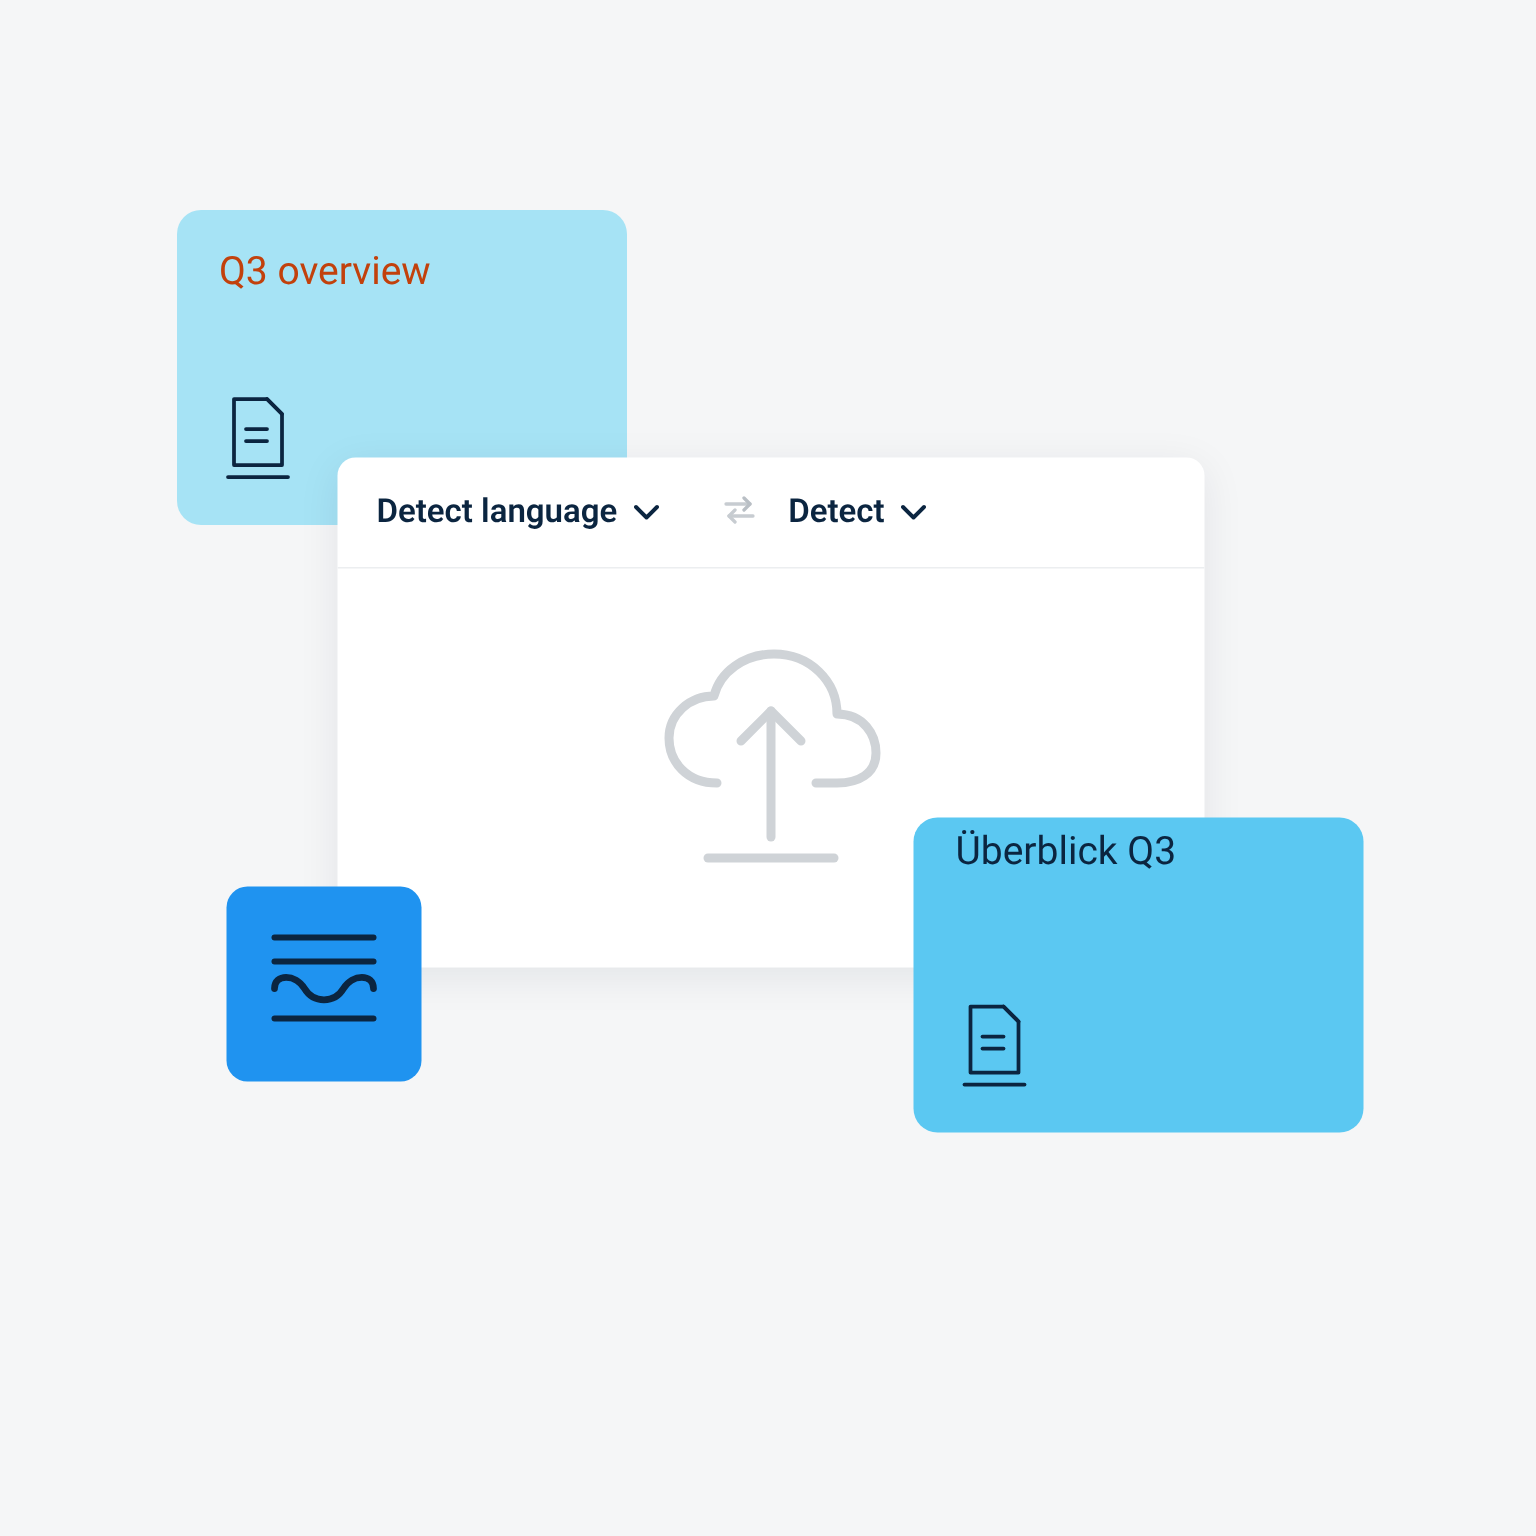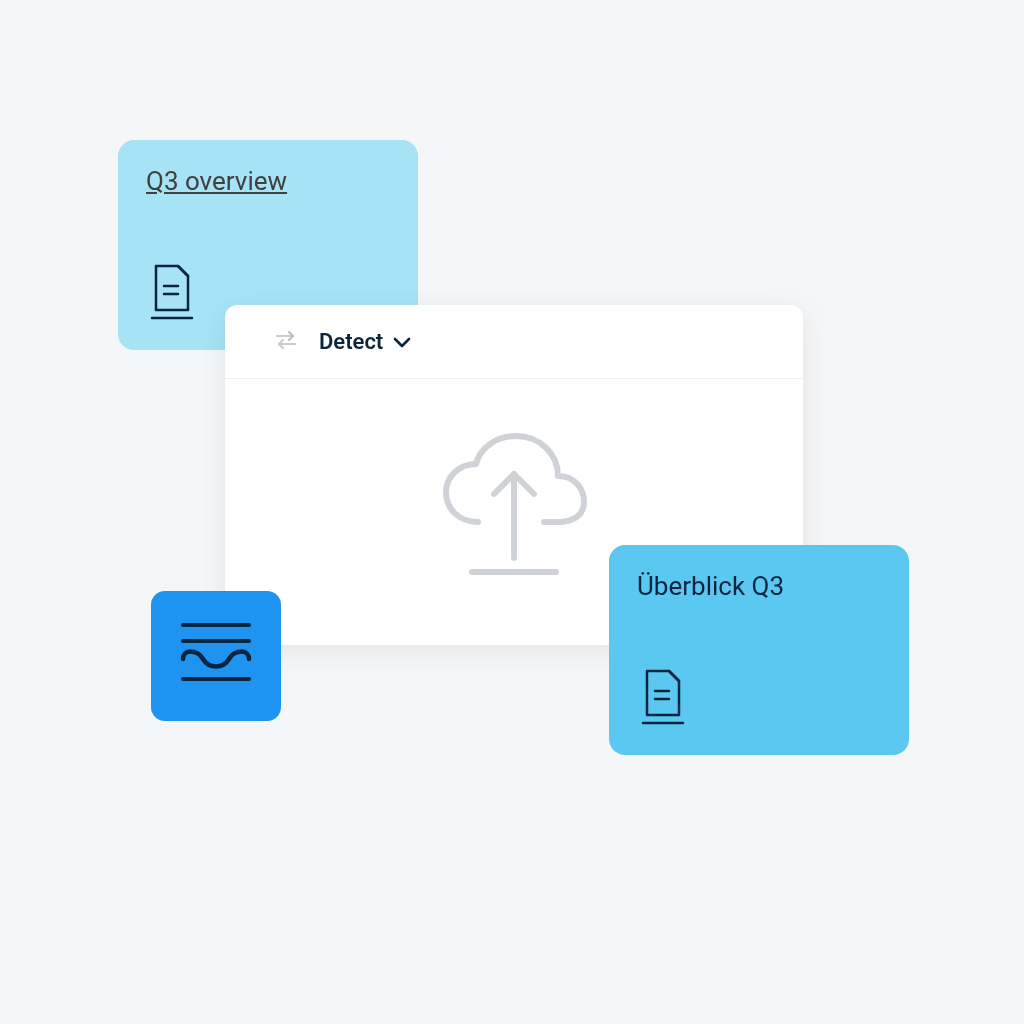--- a/index.html
+++ b/index.html
@@ -18,39 +18,38 @@
     left: 118px;
     top: 140px;
     width: 300px;
     height: 210px;
     background: #a6e3f5;
     border-radius: 16px;
     padding: 26px 28px 24px 28px;
   }
   .source-card .title {
     font-size: 26px;
-    color: #404040;
+    color: #c2410c;
     font-weight: 400;
-    text-decoration: underline;
   }
   .source-card .doc-icon {
     position: absolute;
     left: 30px;
     bottom: 24px;
   }
 
   .target-card {
     position: absolute;
     left: 609px;
     top: 545px;
     width: 300px;
     height: 210px;
     background: #5bc8f2;
     border-radius: 16px;
-    padding: 26px 28px 24px 28px;
+    padding: 8px 28px 24px 28px;
   }
   .target-card .title {
     font-size: 26px;
     color: #0b2540;
     font-weight: 400;
   }
   .target-card .doc-icon {
     position: absolute;
     left: 30px;
     bottom: 24px;
@@ -124,20 +123,28 @@
         <line x1="16" y1="24" x2="30" y2="24"></line>
         <line x1="16" y1="32" x2="30" y2="32"></line>
         <line x1="4" y1="56" x2="44" y2="56"></line>
       </g>
     </svg>
   </span>
 </div>
 
 <div class="translate-panel">
   <div class="panel-header">
+    <div class="lang-select">
+      <span>Detect language</span>
+      <span>
+        <svg width="18" height="12" viewBox="0 0 18 12">
+            <path d="M2 2 L9 9 L16 2" stroke="#0b2540" stroke-width="2.6" fill="none" stroke-linecap="round" stroke-linejoin="round"></path>
+          </svg>
+      </span>
+    </div>
     <div class="swap-btn">
       <span>
         <svg width="26" height="22" viewBox="0 0 26 22">
           <g stroke="#c7ccd1" stroke-width="2.2" fill="none" stroke-linecap="round" stroke-linejoin="round">
             <path d="M4 7 H20"></path>
             <path d="M16 3 L20 7 L16 11" stroke="#b9bfc5"></path>
             <path d="M22 15 H6"></path>
             <path d="M10 11 L6 15 L10 19"></path>
           </g>
         </svg>

